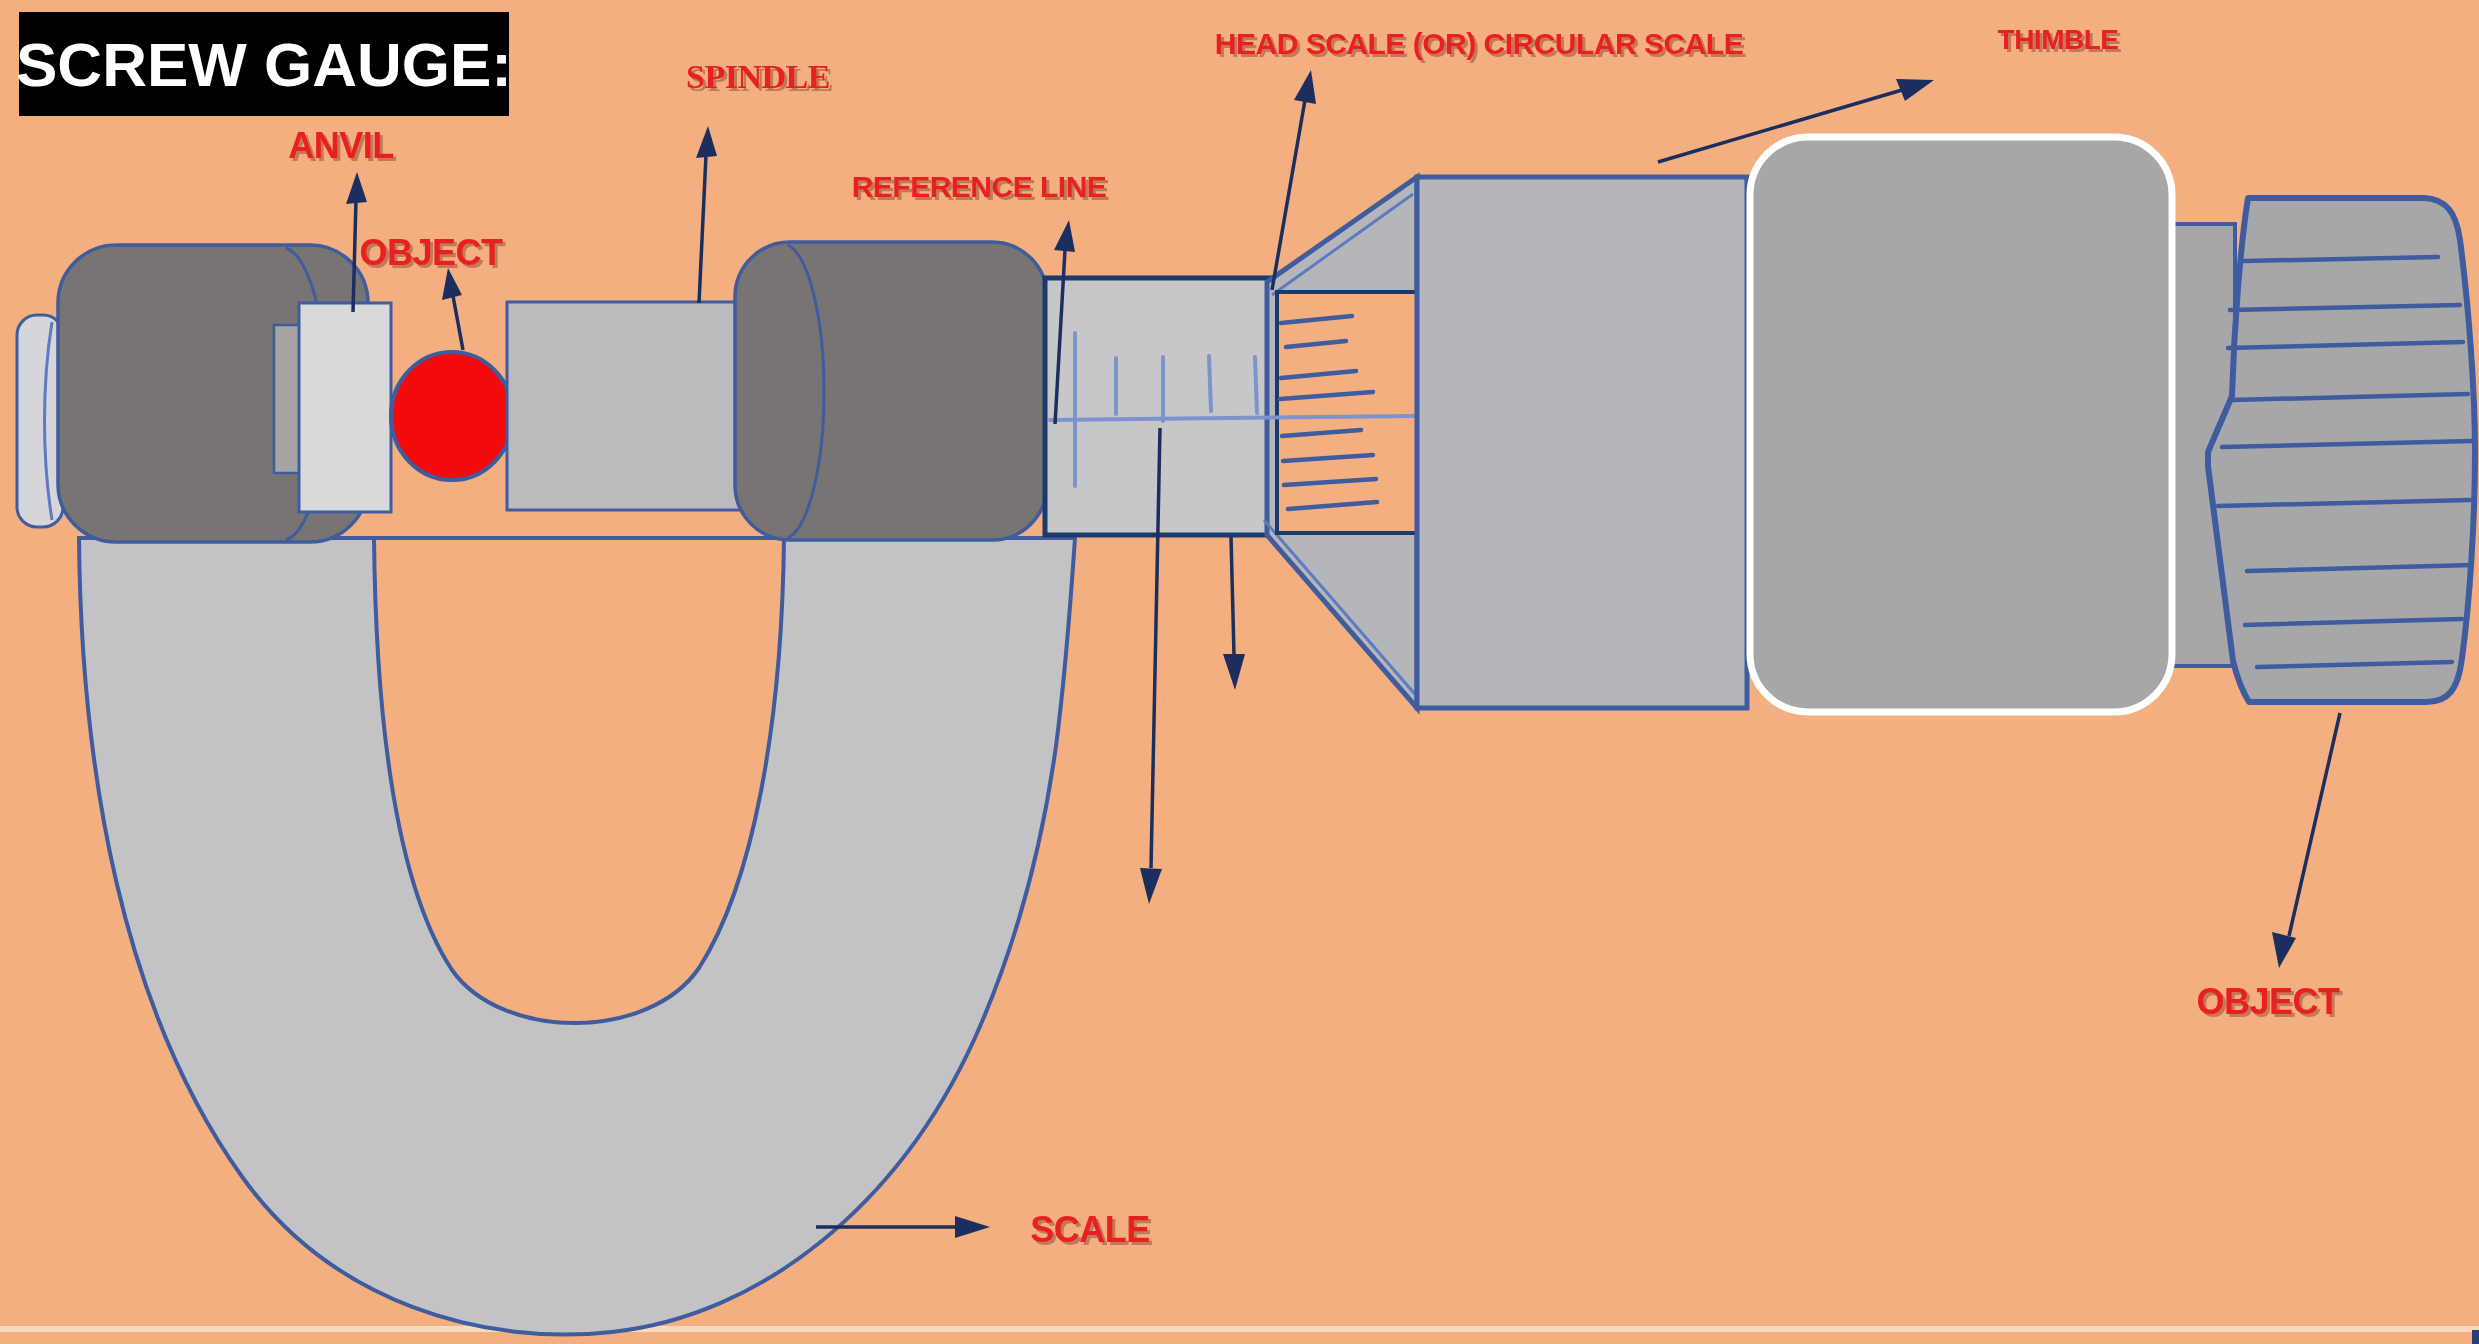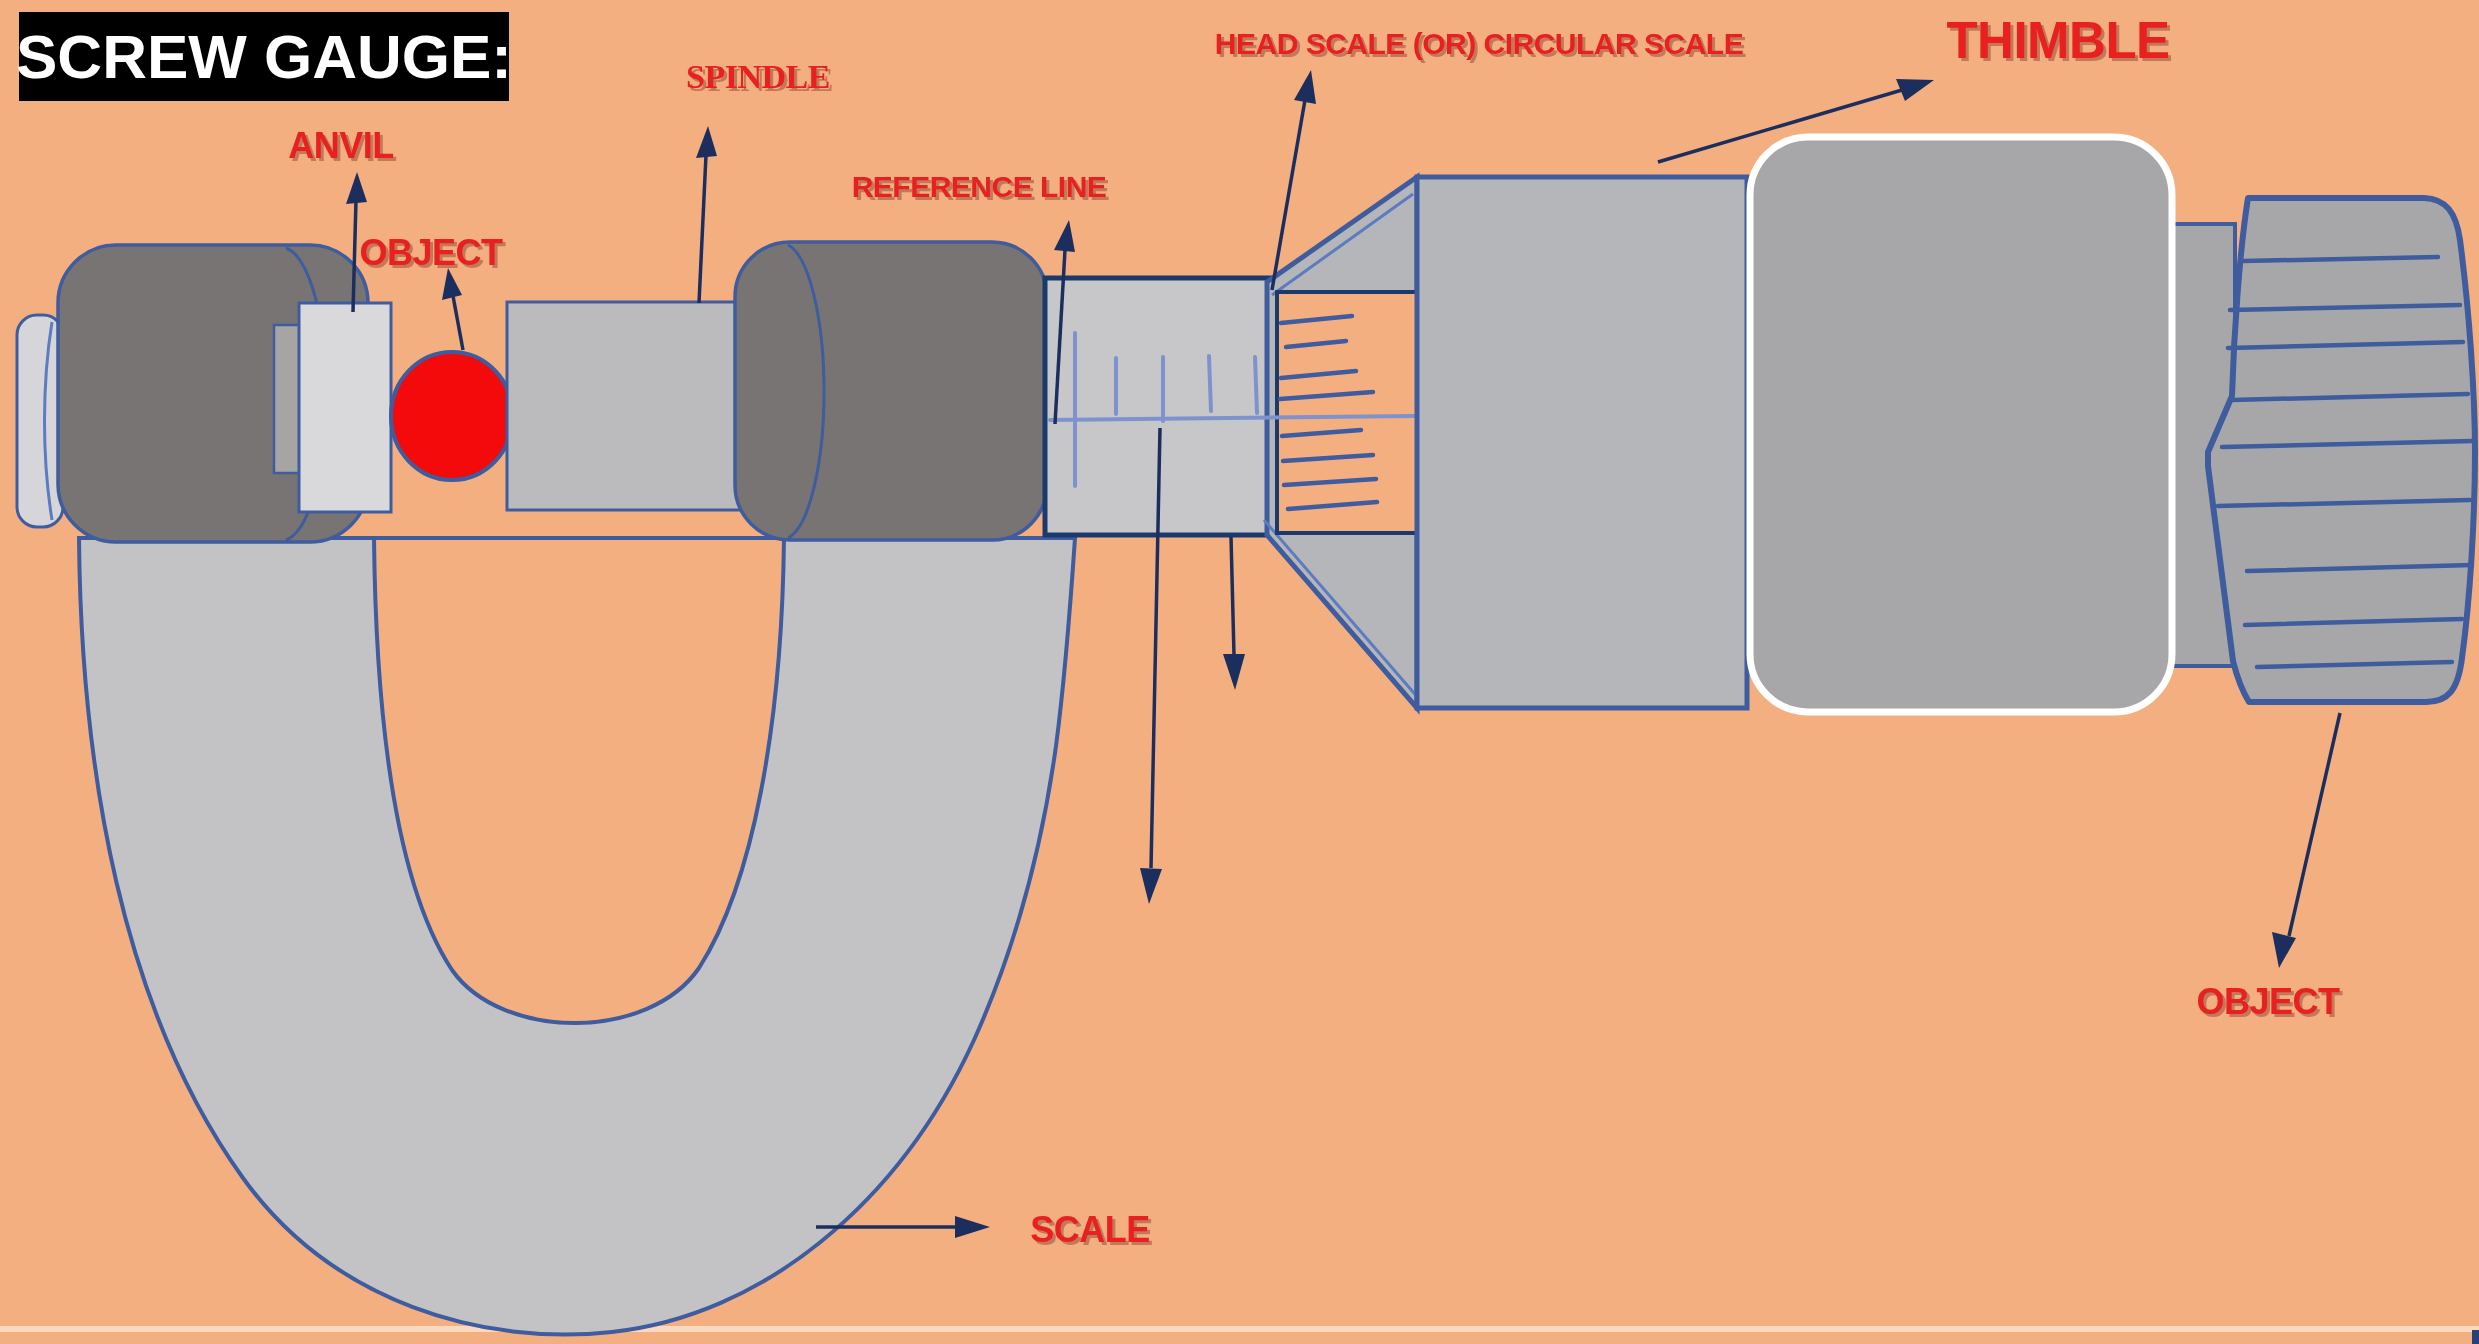--- a/index.html
+++ b/index.html
@@ -37,23 +37,23 @@
   .lbl{
     position:absolute;
     transform:translate(-50%,-50%);
     color:var(--c-label-red,#E8201F);
     font-weight:bold;
     white-space:nowrap;
     text-shadow:3px 3px 0 rgba(130,55,45,0.45);
     letter-spacing:-0.5px;
   }
   .f44{font-size:36px;} .f46{font-size:34px;font-family:Liberation Serif, serif;} .f42{font-size:42px;}
-  .f40{font-size:51px;} .f30{font-size:30px;}
+  .f40{font-size:28px;} .f30{font-size:30px;}
   #title-block{
-    position:absolute;left:19px;top:12px;width:490px;height:89px;
+    position:absolute;left:19px;top:12px;width:490px;height:104px;
     background:var(--c-title-bg,#000000);
     color:var(--c-title-text,#FFFFFF);
     font-size:62px;font-weight:bold;
     display:flex;align-items:center;justify-content:center;
     white-space:nowrap;
   }
 </style>
 </head>
 <body>
 

